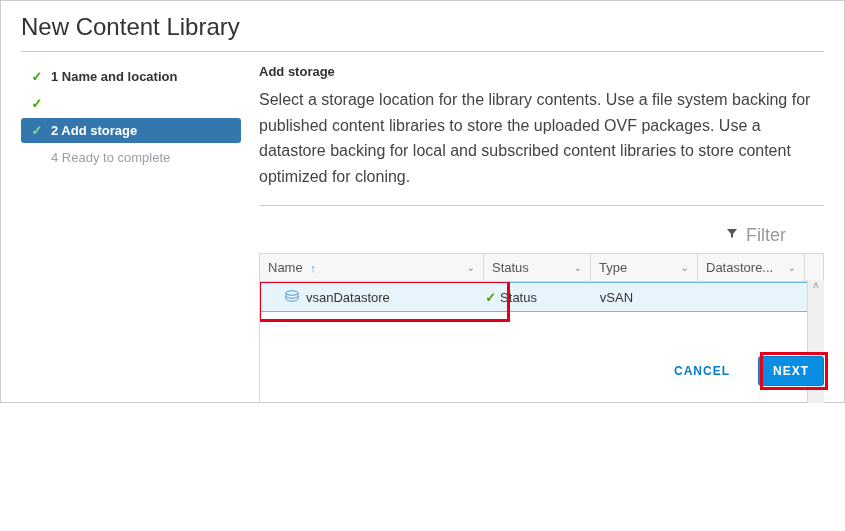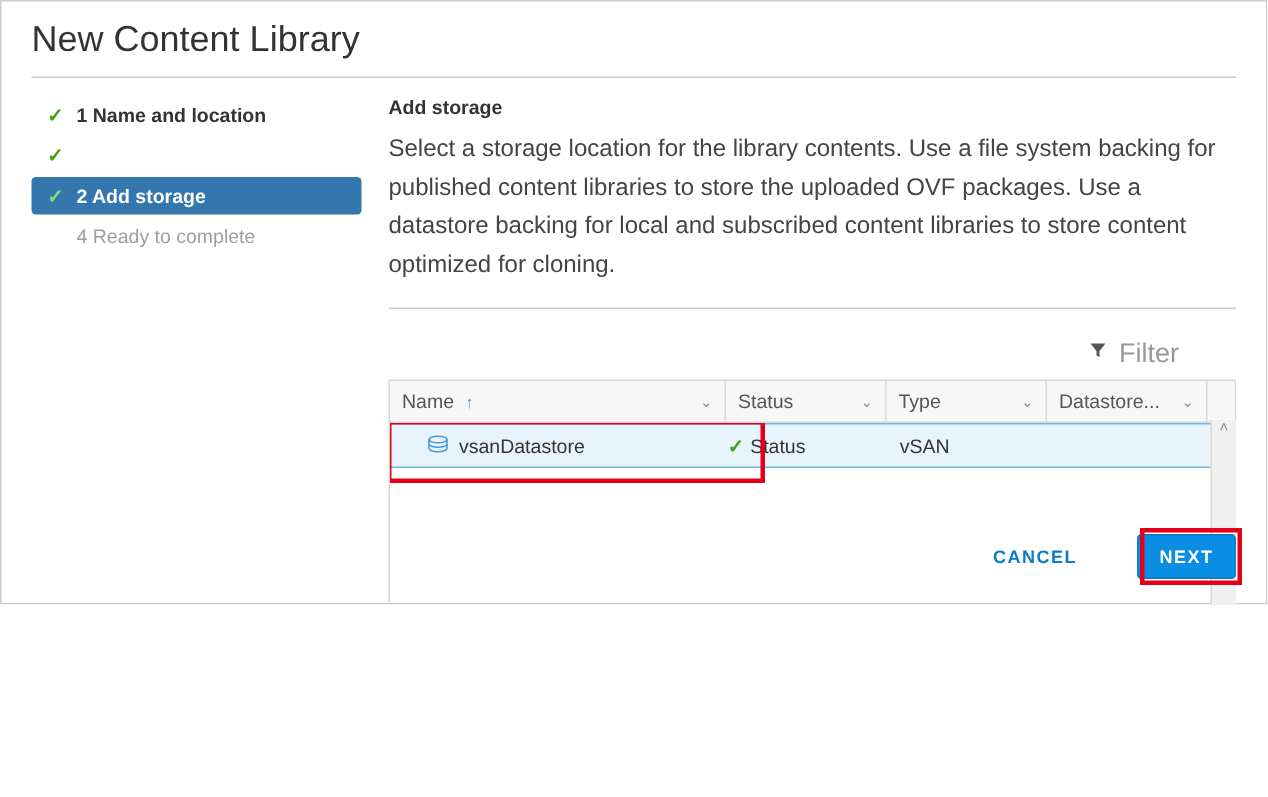--- a/index.html
+++ b/index.html
@@ -208,21 +208,21 @@
     padding: 6px 2px 28px;
     border-bottom: 1px solid #ccc;
     color: #555;
   }
 
   .footer {
     position: absolute;
     right: 20px;
     bottom: 16px;
     display: flex;
-    gap: 26px;
+    gap: 14px;
     align-items: center;
   }
   .btn {
     font-size: 12px;
     font-weight: 600;
     letter-spacing: 1px;
     padding: 7px 14px;
     border-radius: 3px;
     cursor: pointer;
   }

